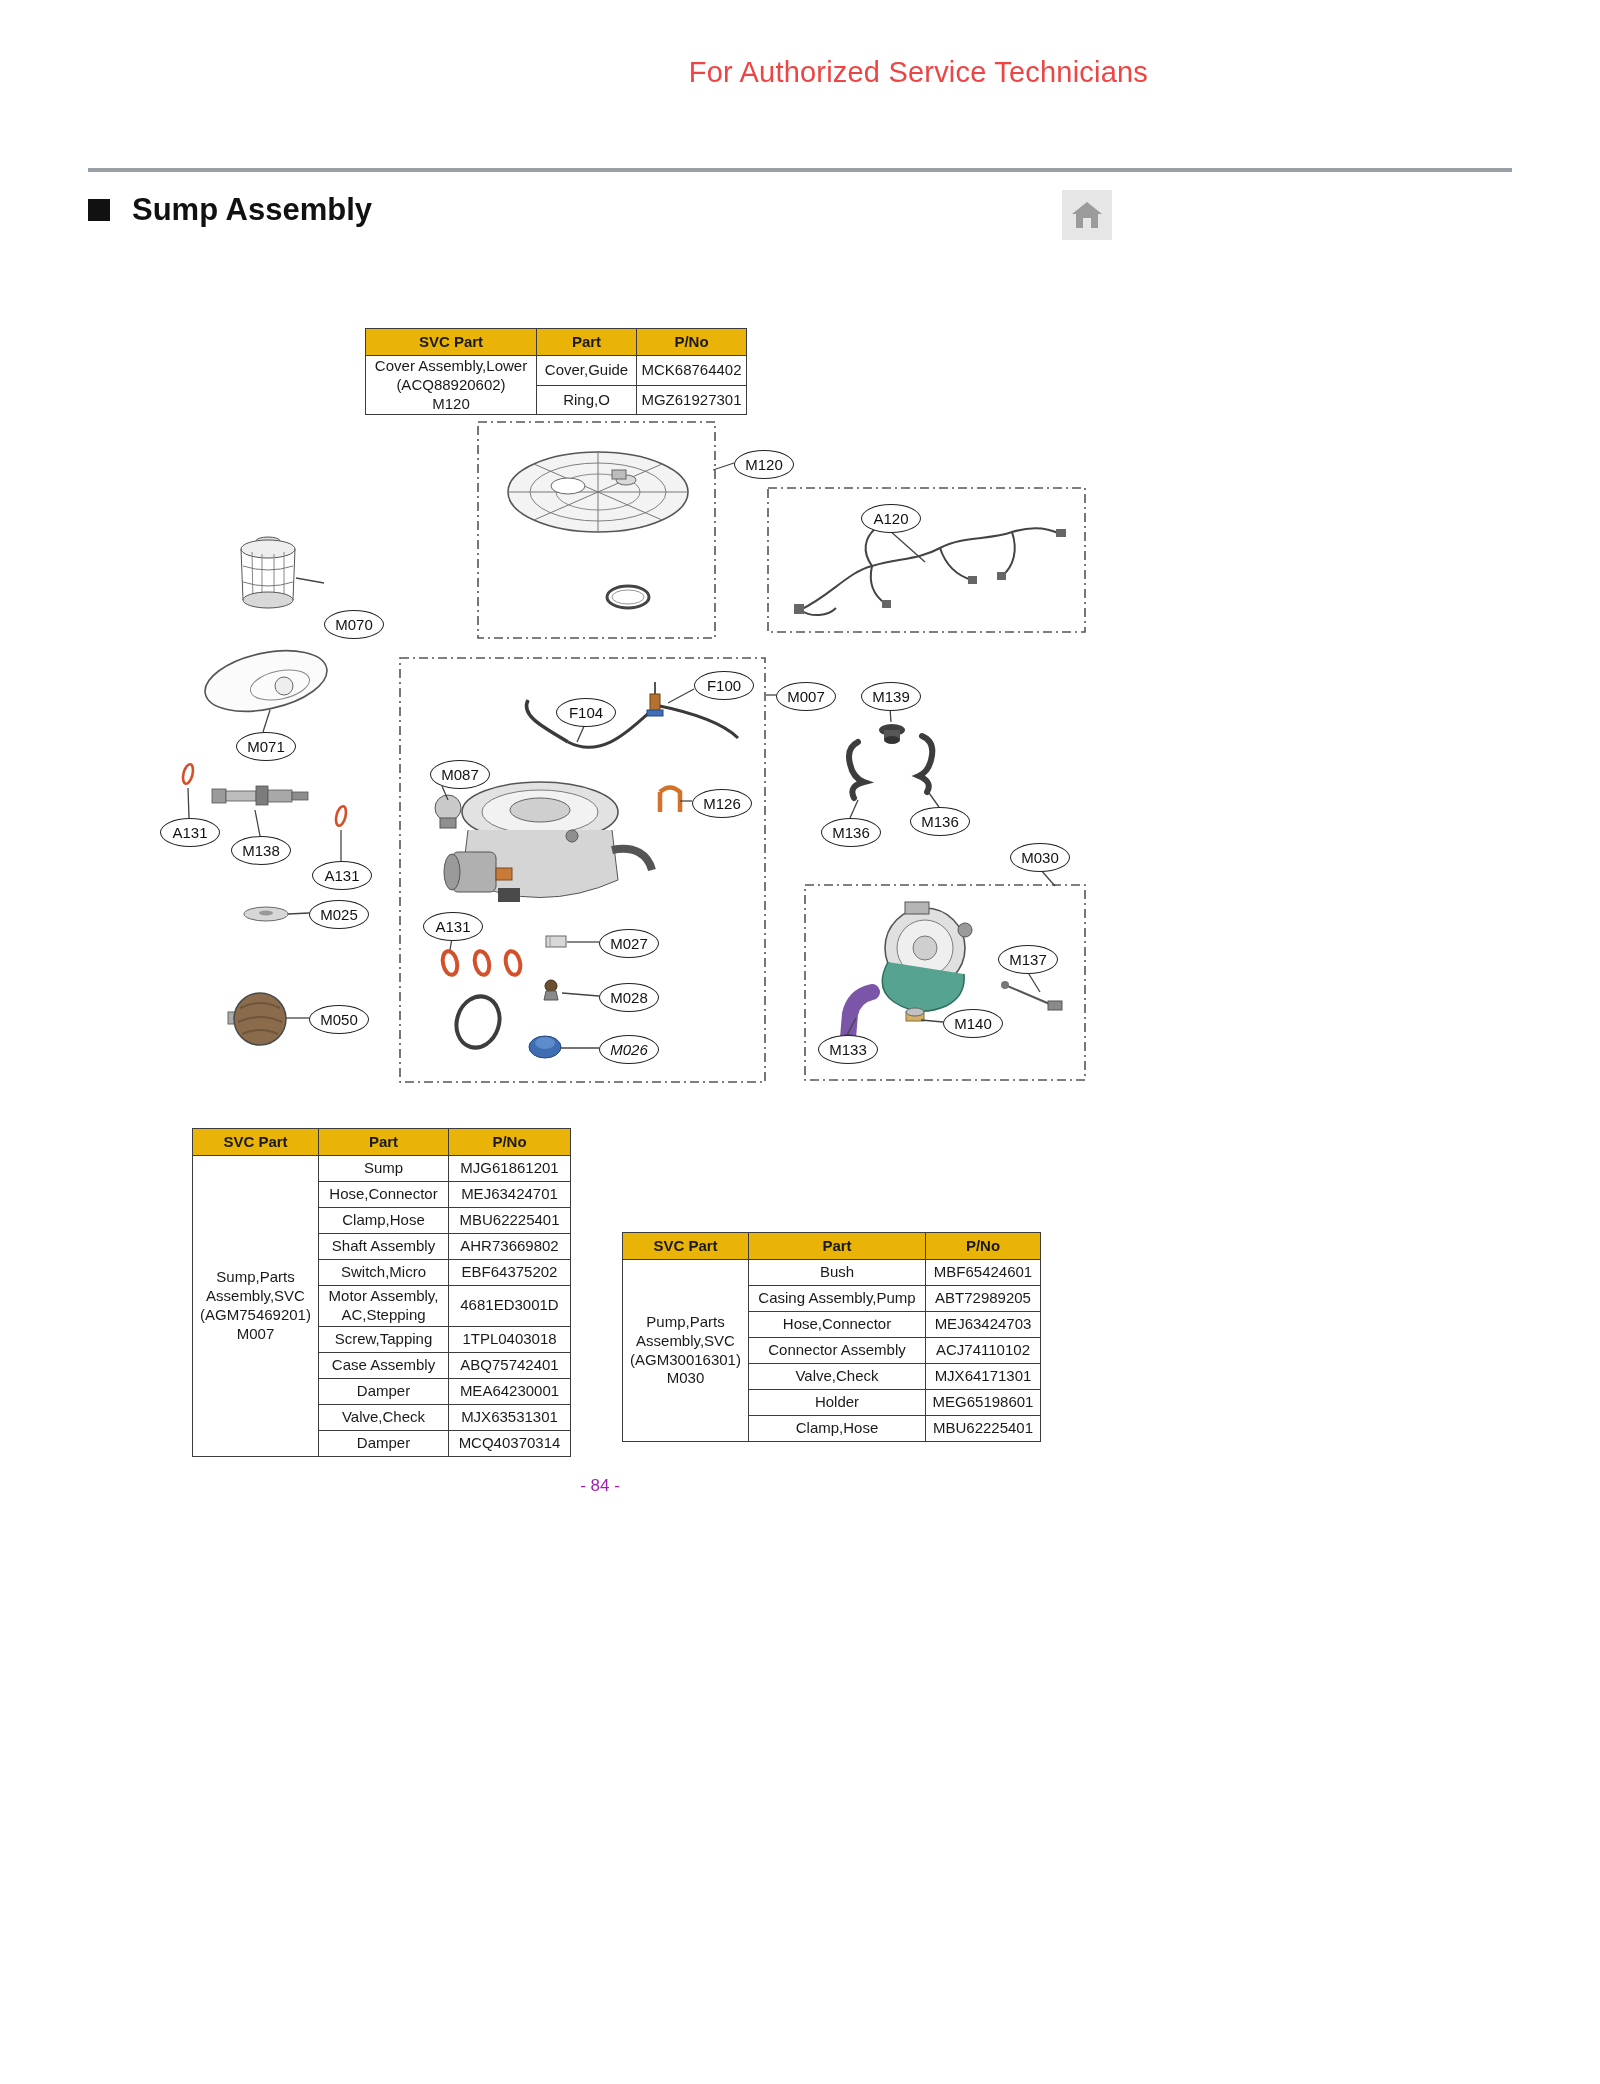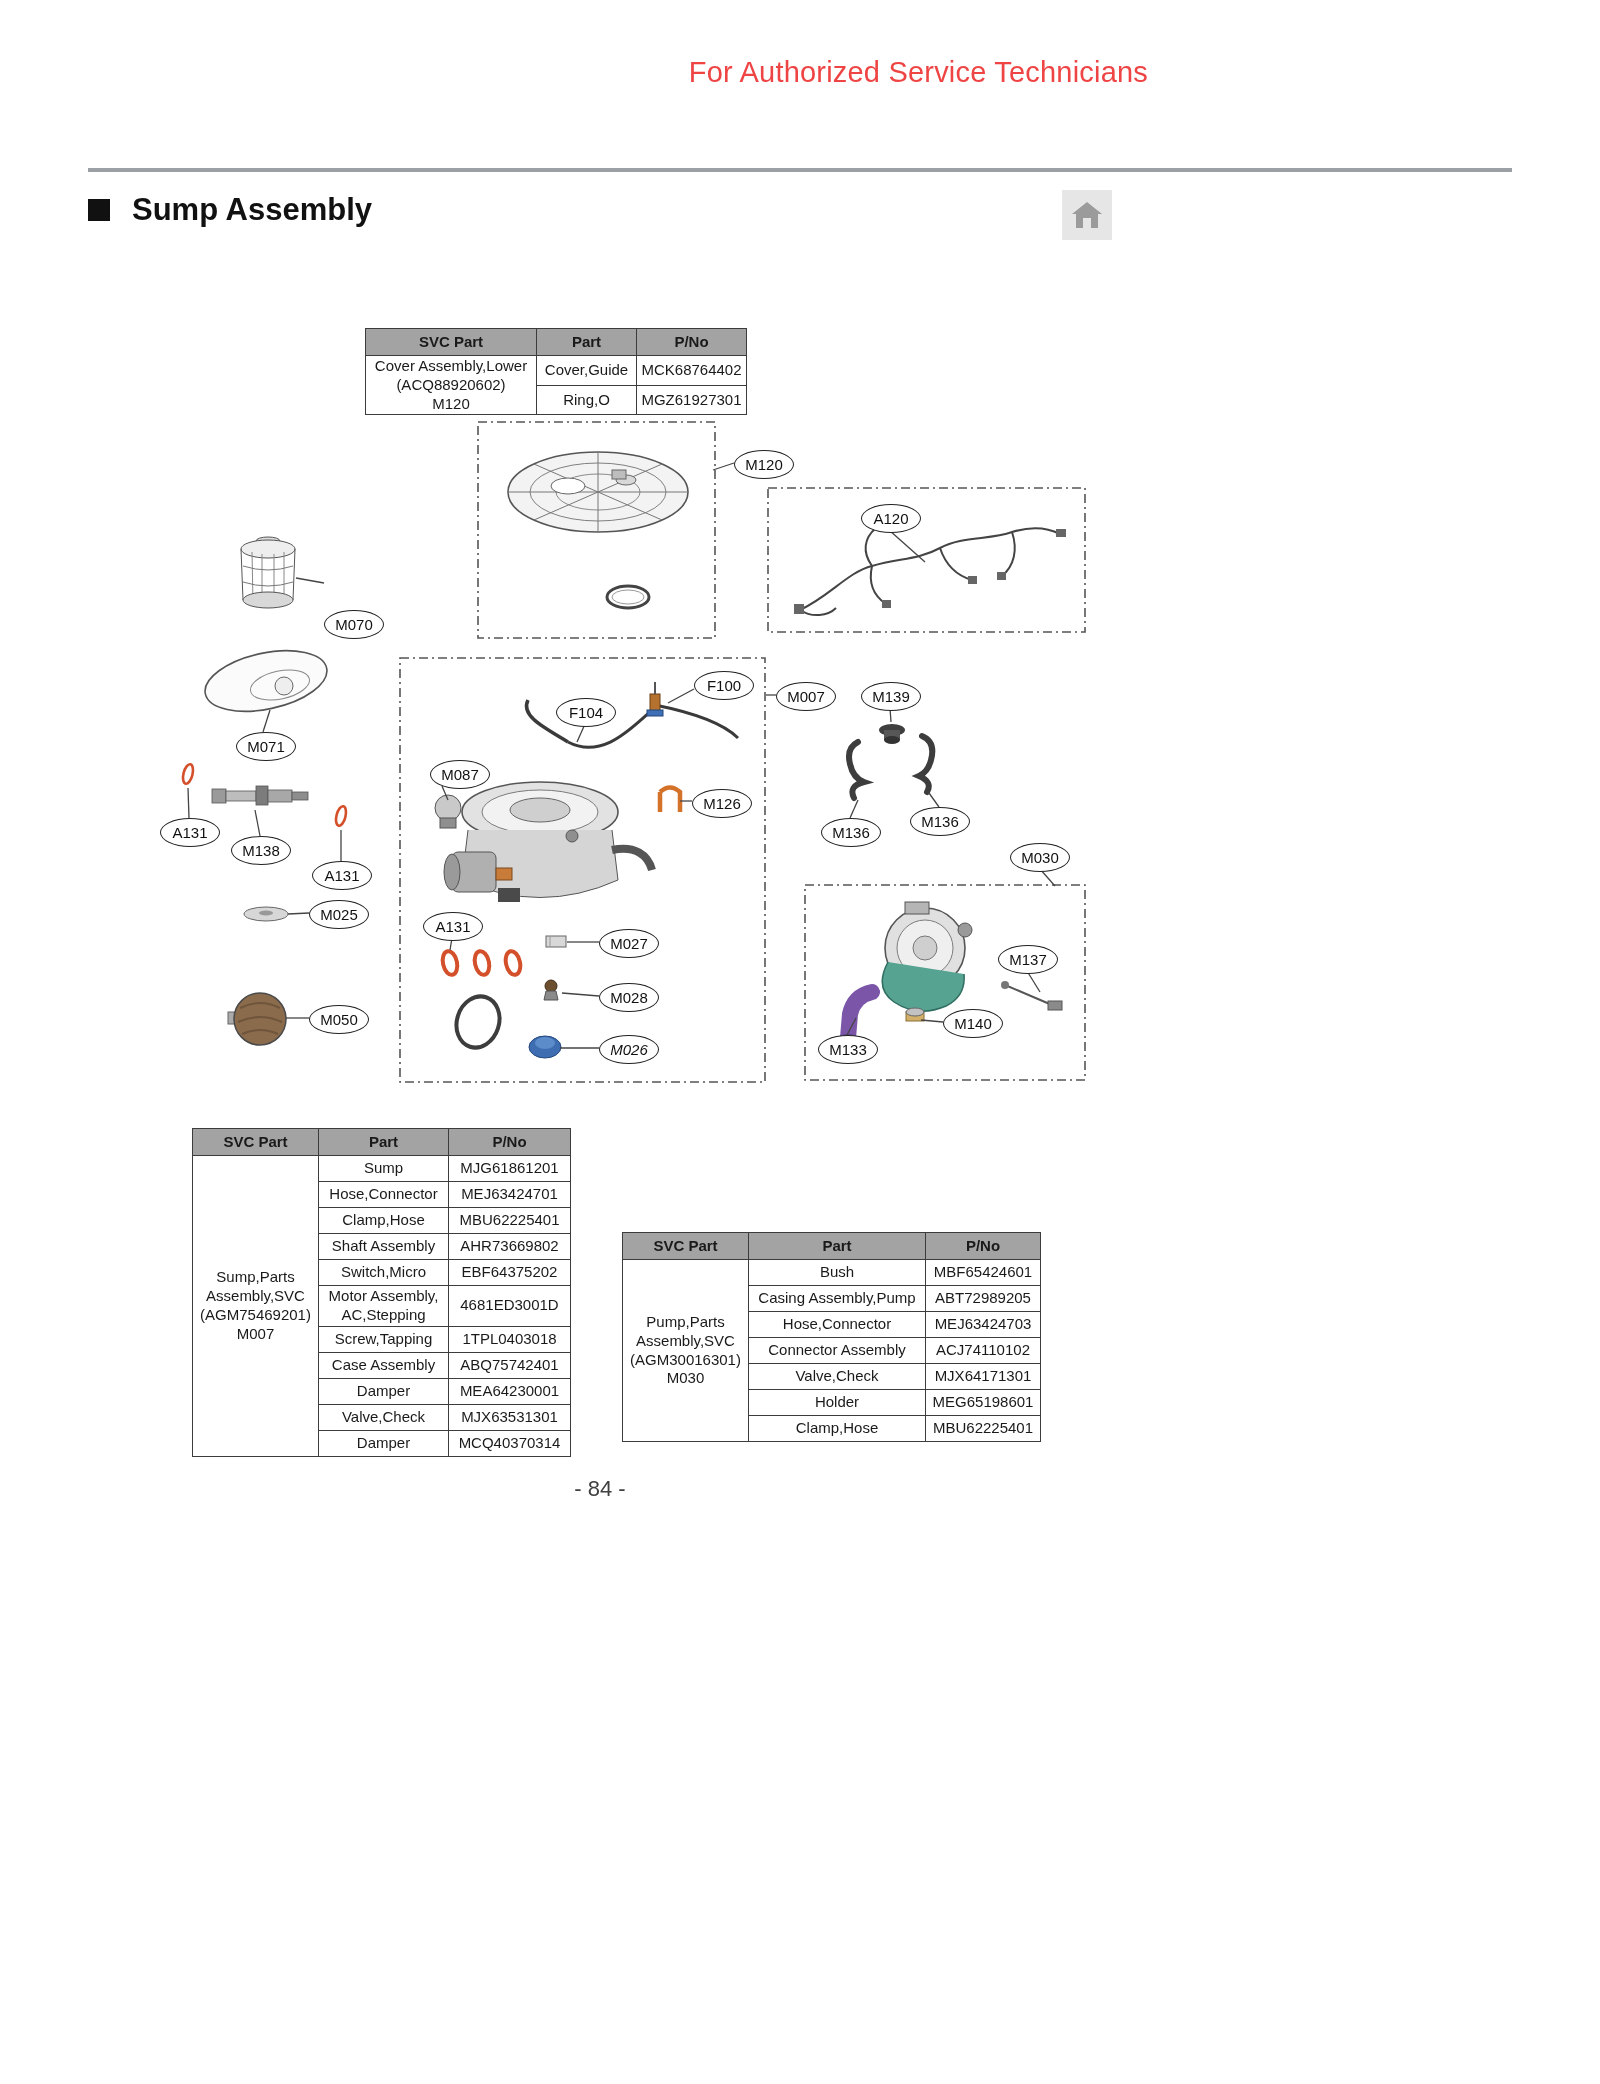--- a/index.html
+++ b/index.html
@@ -5,26 +5,26 @@
   html,body{margin:0;padding:0;background:#fff;}
   body{width:1600px;height:2084px;position:relative;font-family:"Liberation Sans",sans-serif;color:#1a1a1a;overflow:hidden;}
   .notice{position:absolute;top:56px;right:452px;font-size:29px;font-weight:normal;color:#ef4444;letter-spacing:0.2px;}
   .divider{position:absolute;left:88px;top:168px;width:1424px;height:4px;background:#9aa0a6;}
   .section-title-wrap{position:absolute;left:88px;top:192px;display:flex;align-items:center;gap:22px;}
   .sq{width:22px;height:22px;background:#111;}
   .section-title{font-size:31px;font-weight:bold;color:#111;}
   .home-btn{position:absolute;left:1062px;top:190px;width:50px;height:50px;background:#e6e6e6;display:flex;align-items:center;justify-content:center;cursor:pointer;}
   .ptable{position:absolute;border-collapse:collapse;font-size:15px;table-layout:fixed;}
   .ptable th,.ptable td{border:1.6px solid #3c3c3c;text-align:center;vertical-align:middle;padding:1px 4px;white-space:pre-line;line-height:1.25;}
-  .ptable th{background:#a3a3a3;font-weight:bold;height:24px;}
+  .ptable th{background:#eab308;font-weight:bold;height:24px;}
   .cover-table td{height:26px;}
   .big-table td{height:23px;}
   .svc{font-weight:normal;}
   .callout{position:absolute;width:58px;height:27px;border:1.8px solid #222;border-radius:50%;background:#fff;display:flex;align-items:center;justify-content:center;font-size:15px;color:#111;z-index:5;}
-  .pageno{position:absolute;left:0;top:1476px;width:1200px;text-align:center;font-size:22px;color:#404040;}
+  .pageno{position:absolute;left:0;top:1476px;width:1200px;text-align:center;font-size:17px;color:#a21caf;}
   svg.overlay{position:absolute;left:0;top:0;z-index:2;}
 </style>
 </head>
 <body>
 
 <div class="notice">For Authorized Service Technicians</div>
 <div class="divider"></div>
 <div class="section-title-wrap">
   <div class="sq"></div>
   <div class="section-title">Sump Assembly</div>

